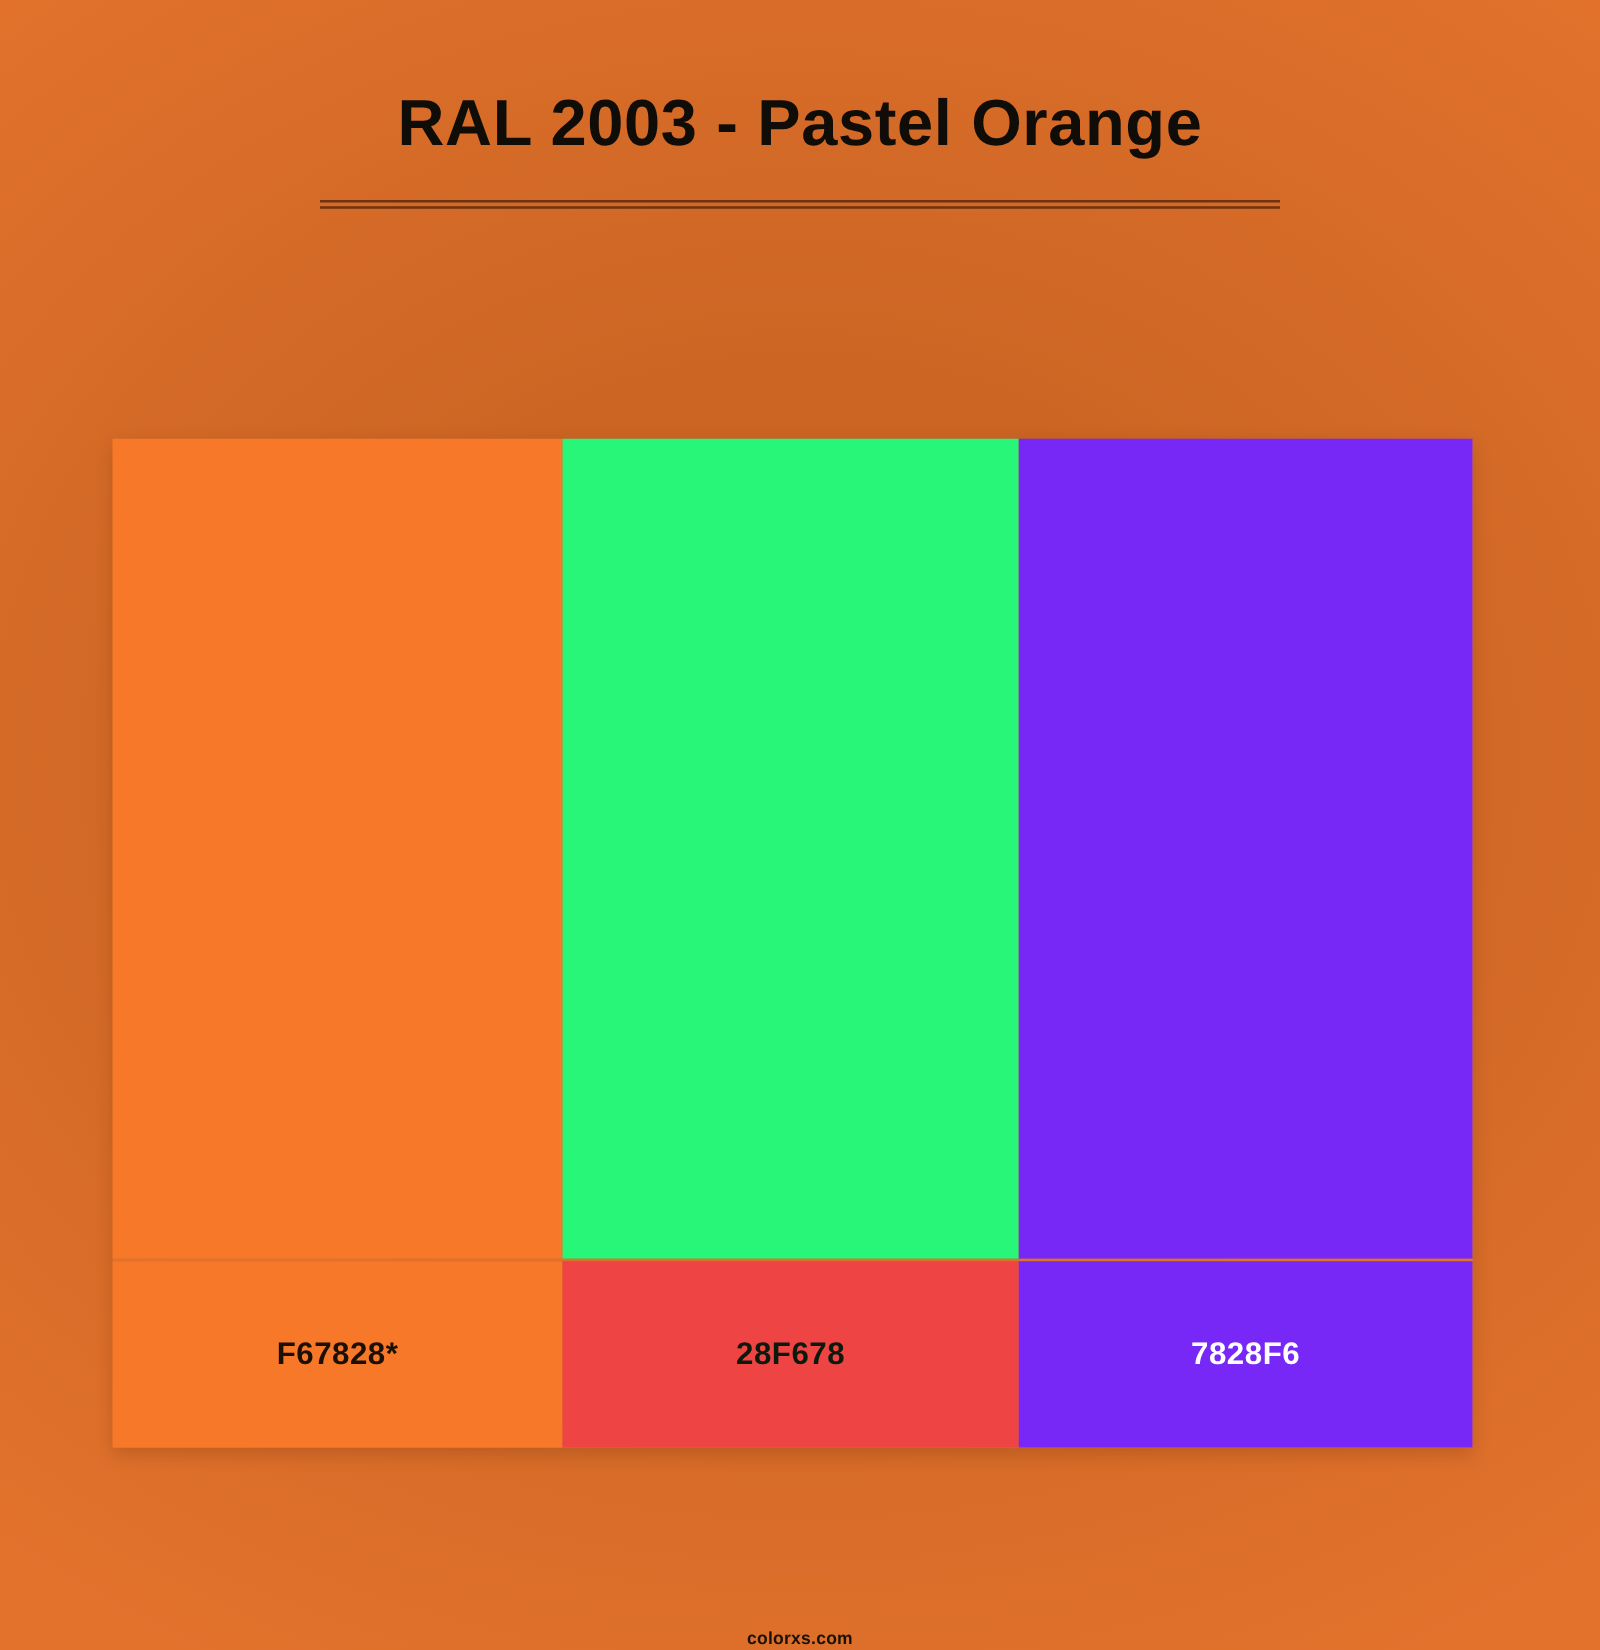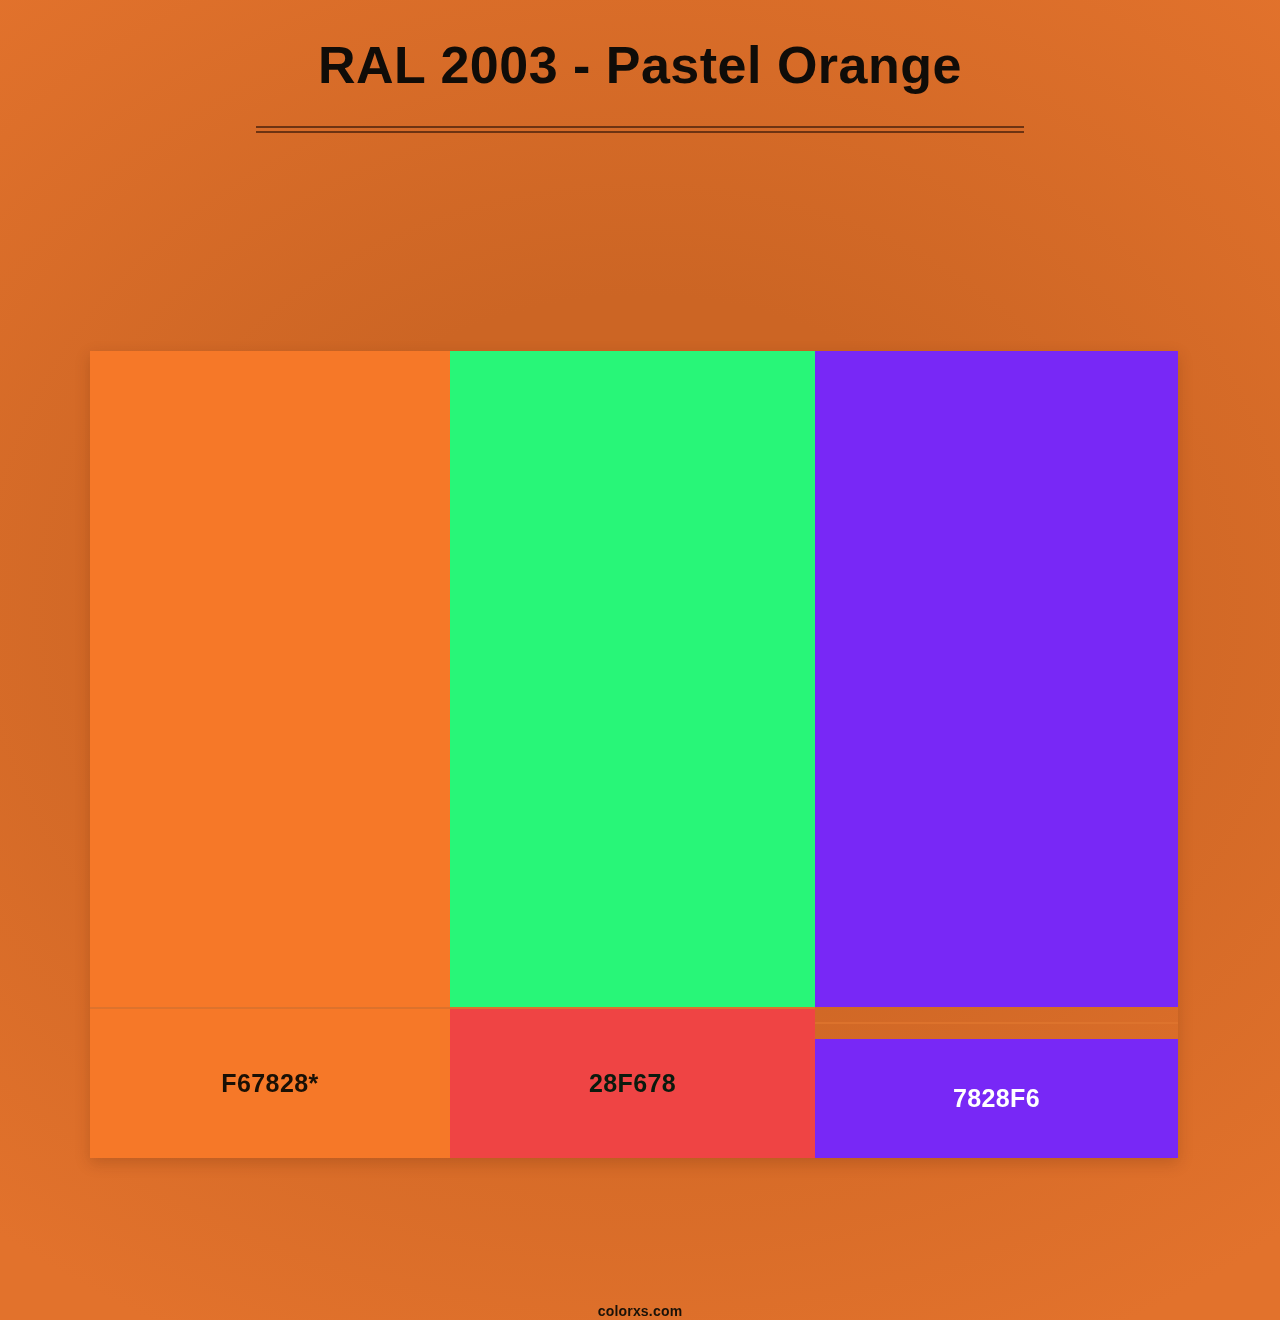--- a/index.html
+++ b/index.html
@@ -17,21 +17,21 @@
     position: relative;
   }
 
   
   .header {
     position: absolute;
     top: 0;
     left: 0;
     width: 1280px;
     text-align: center;
-    padding-top: 36px;
+    padding-top: 70px;
   }
 
   .title {
     font-size: 52px;
     font-weight: 700;
     color: #100c08;
     letter-spacing: 0.5px;
     line-height: 1.12;
     white-space: nowrap;
   }
@@ -76,21 +76,21 @@
   }
 
   .swatch-col {
     position: relative;
     display: flex;
     flex-direction: column;
   }
 
   .swatch-col.c0 { width: 360px; }
   .swatch-col.c1 { width: 365px; }
-  .swatch-col.c2 { width: 363px; gap: 15px; }
+  .swatch-col.c2 { width: 363px; }
 
   .swatch-block {
     flex: 0 0 656px;
     width: 100%;
   }
 
   .swatch-sep {
     flex: 0 0 2px;
     width: 100%;
     background: rgba(222, 116, 46, 0.85);

